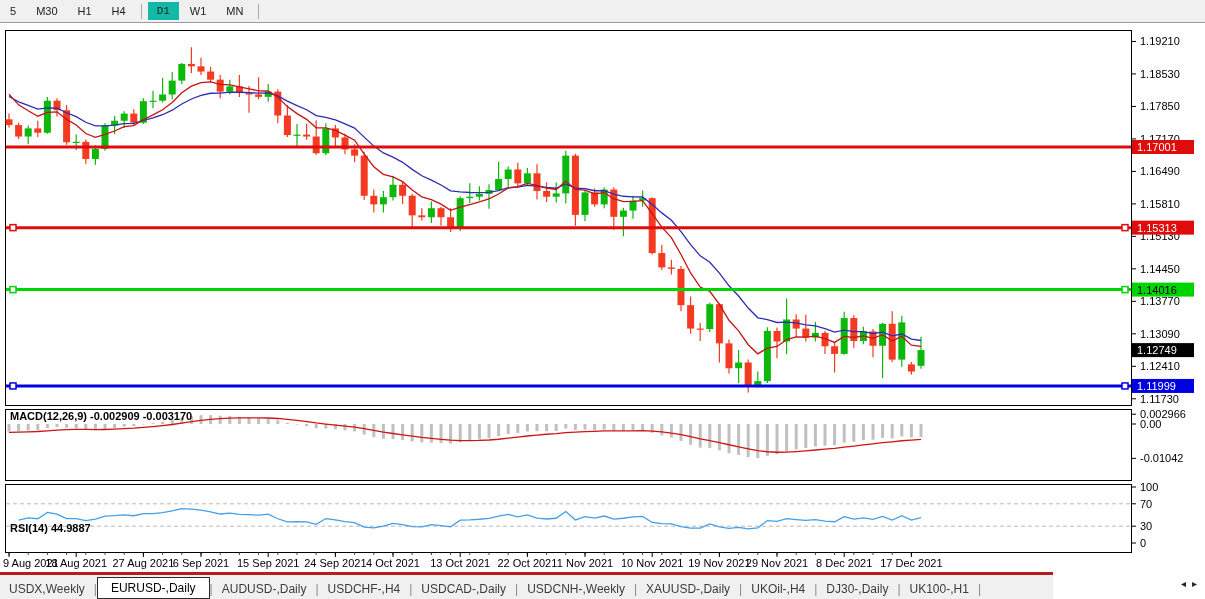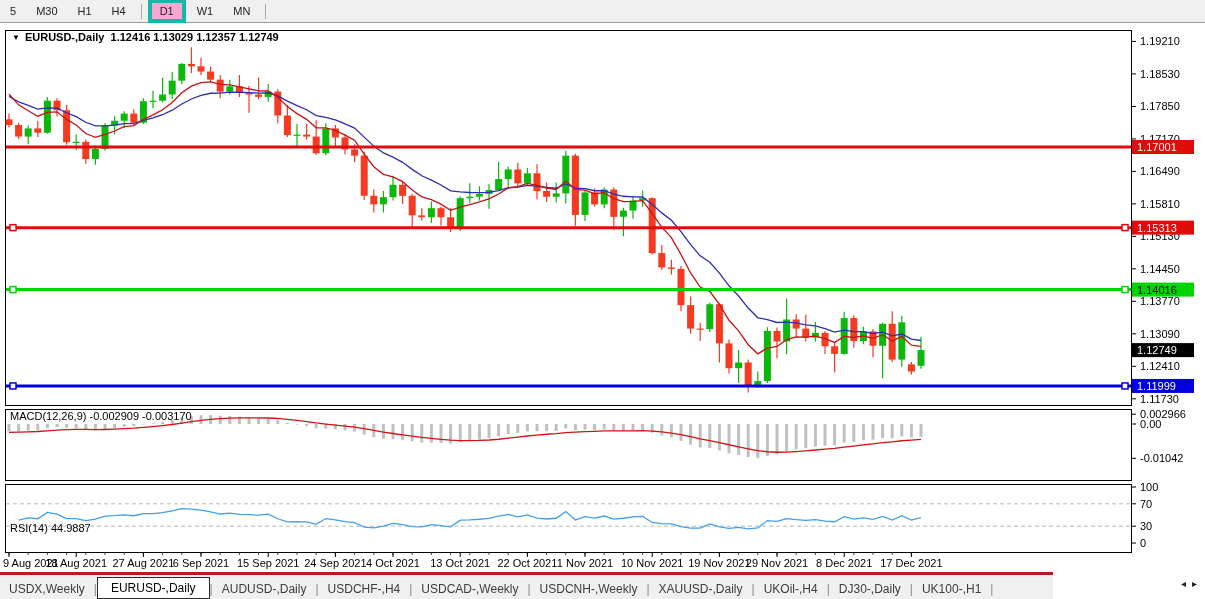--- a/index.html
+++ b/index.html
@@ -2,26 +2,26 @@
 <html><head>
 <meta charset="utf-8">
 <style>
   html,body{margin:0;padding:0;width:1205px;height:599px;overflow:hidden;background:#fff;
             font-family:"Liberation Sans",sans-serif;-webkit-font-smoothing:antialiased;}
   #app{position:relative;width:1205px;height:599px;}
   
   #toolbar{position:absolute;left:0;top:0;width:1205px;height:22px;background:#f0f0f0;
            border-bottom:1px solid #9a9a9a;display:flex;align-items:center;z-index:5;}
   .tf-btn{font-size:11px;color:#222;padding:2px 8px;margin:0 1px;cursor:default;border:1px solid transparent;}
-  .tf-btn.active{background:#f9a8d4;border:4px solid #14b8a6;}
+  .tf-btn.active{background:#14b8a6;border:1px solid #14b8a6;font-family:Liberation Mono, monospace;}
   .tbsep{width:1px;height:15px;background:#aaa;margin:0 5px;}
   
   #chart{position:absolute;left:0;top:0;}
   
-  .overlay{position:absolute;font-size:11px;color:#000;white-space:nowrap;z-index:4;}
+  .overlay{position:absolute;font-size:11px;color:#000;white-space:nowrap;z-index:4;font-weight:bold;}
   #chart-title{left:12px;top:31px;font-weight:bold;}
   #chart-title .caret{font-size:8px;margin-right:5px;position:relative;top:-1px;}
   #macd-label{left:10px;top:410px;}
   #rsi-label{left:10px;top:486px;margin-top:36px;}
   
   #tabbar{position:absolute;left:0;top:572px;width:1053px;height:27px;background:#f0f0f0;
           border-top:3px solid #b91c1c;display:flex;align-items:center;z-index:5;}
   .tab{font-size:12px;color:#3c3c3c;padding:3px 9px;cursor:default;}
   .tab.active{background:#fff;border:1px solid #2b2b2b;color:#000;padding:3px 13px;margin-top:-2px;}
   .tab-sep{color:#8a8a8a;font-size:12px;}
@@ -501,36 +501,33 @@
         <text x="719.4" y="567" text-anchor="middle">19 Nov 2021</text>
         <line x1="777" y1="552.5" x2="777" y2="557" stroke="#000"></line>
         <text x="777" y="567" text-anchor="middle">29 Nov 2021</text>
         <line x1="844.1999999999999" y1="552.5" x2="844.1999999999999" y2="557" stroke="#000"></line>
         <text x="844.1999999999999" y="567" text-anchor="middle">8 Dec 2021</text>
         <line x1="911.4" y1="552.5" x2="911.4" y2="557" stroke="#000"></line>
         <text x="911.4" y="567" text-anchor="middle">17 Dec 2021</text>
       </g>
     </svg>
 
-  <div class="overlay" id="chart-title">
-    <span class="caret">▼</span><span>EURUSD-,Daily</span>&nbsp;&nbsp;<span>1.12416 1.13029 1.12357 1.12749</span>
-  </div>
   <div class="overlay" id="macd-label">MACD(12,26,9) -0.002909 -0.003170</div>
   <div class="overlay" id="rsi-label">RSI(14) 44.9887</div>
 
   <div id="tabbar">
       <span class="tab">USDX,Weekly</span>
       <span class="tab-sep">|</span>
       <span class="tab active">EURUSD-,Daily</span>
       <span class="tab-sep">|</span>
       <span class="tab">AUDUSD-,Daily</span>
       <span class="tab-sep">|</span>
       <span class="tab">USDCHF-,H4</span>
       <span class="tab-sep">|</span>
-      <span class="tab">USDCAD-,Weekly</span>
+      <span class="tab">USDCAD-,Daily</span>
       <span class="tab-sep">|</span>
       <span class="tab">USDCNH-,Weekly</span>
       <span class="tab-sep">|</span>
       <span class="tab">XAUUSD-,Daily</span>
       <span class="tab-sep">|</span>
       <span class="tab">UKOil-,H4</span>
       <span class="tab-sep">|</span>
       <span class="tab">DJ30-,Daily</span>
       <span class="tab-sep">|</span>
       <span class="tab">UK100-,H1</span>

